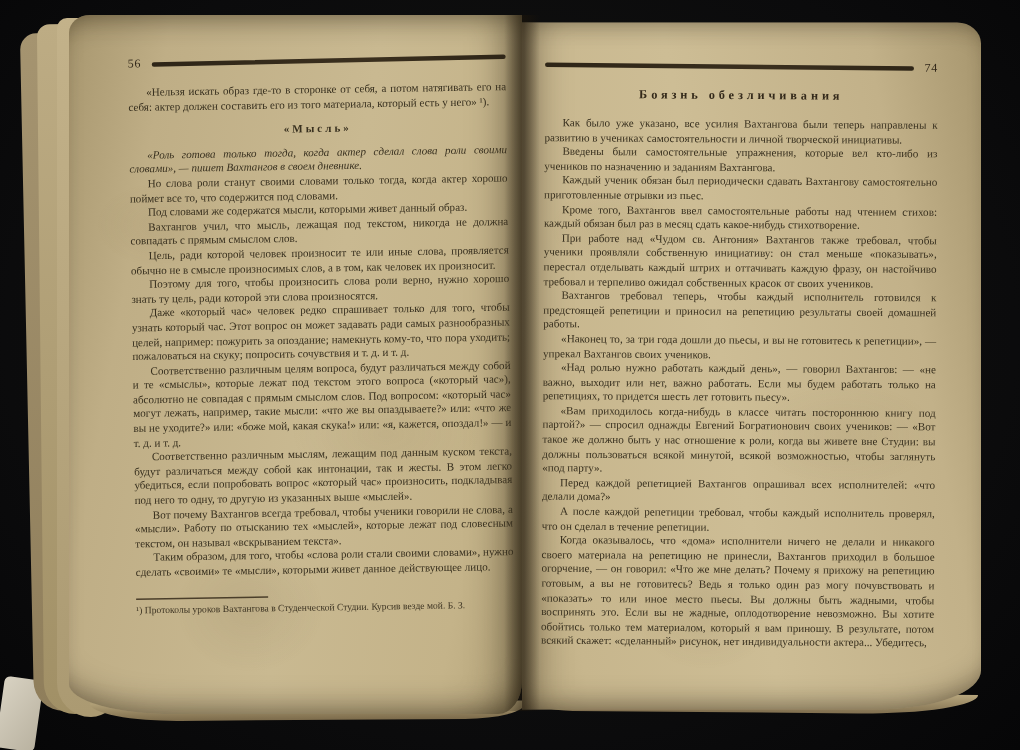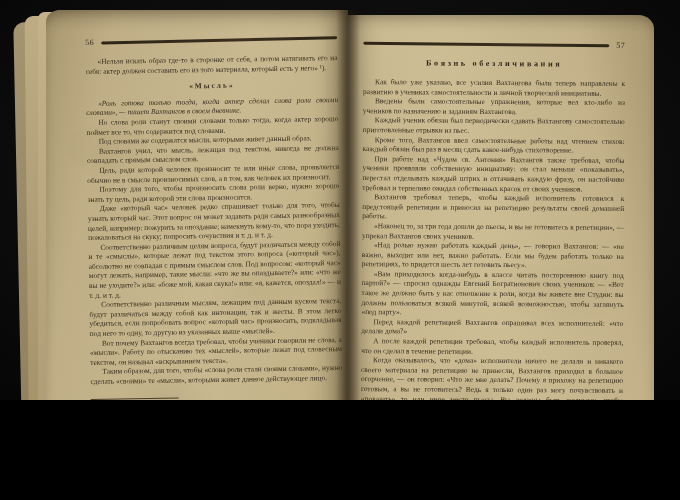--- a/index.html
+++ b/index.html
@@ -1,16 +1,16 @@
 <!DOCTYPE html>
 <html><head>
 <meta charset="utf-8">
 <style>
   html,body{margin:0;padding:0;background:#000;}
-  #stage{position:relative;width:680px;height:400px;overflow:hidden;
+  #stage{position:relative;width:680px;height:500px;overflow:hidden;
          background:radial-gradient(ellipse at 50% 45%, #141412 0%, #0b0b0c 70%, #060607 100%);
          font-family:"Liberation Serif", serif;}
   
   .edge{position:absolute;background:linear-gradient(180deg,#b4a37b,#9d8c66);}
   .edge-1{left:18px;top:22px;width:34px;height:452px;border-radius:14px 0 18px 26px;transform:rotate(-1.2deg);background:linear-gradient(180deg,#a59470,#8f7e5b);}
   .edge-2{left:27px;top:16px;width:36px;height:460px;border-radius:12px 0 22px 30px;transform:rotate(-0.6deg);background:linear-gradient(180deg,#bdac84,#a19066);}
   .edge-3{left:38px;top:12px;width:40px;height:466px;border-radius:10px 0 26px 34px;background:linear-gradient(180deg,#c3b28a,#ab9a72);}
   .edge-bottom-left{position:absolute;left:60px;top:468px;width:290px;height:12px;background:linear-gradient(180deg,#b2a178,#7c6b4b);border-radius:0 0 40px 60px / 0 0 10px 12px;transform:rotate(-0.4deg);}
   .edge-bottom-right{position:absolute;left:352px;top:462px;width:300px;height:13px;background:linear-gradient(180deg,#b7a67d,#806f4f);border-radius:0 0 80px 30px / 0 0 13px 9px;transform:rotate(0.5deg);}
   .table-sliver{position:absolute;left:0px;top:452px;width:26px;height:48px;background:linear-gradient(120deg,#d8d2c2,#b9b2a0);transform:rotate(8deg);border-radius:4px;}
@@ -90,21 +90,21 @@
       </div>
     <div class="footnote-block">
       <div class="footnote-rule"></div>
       <p class="footnote">¹) Протоколы уроков Вахтангова в Студенческой Студии. Курсив везде мой. Б. З.</p>
     </div>
   </div>
 
   <div class="col col-right">
     <div class="pagehead pagehead-right">
       <span class="rule"></span>
-      <span class="pagenum">57</span>
+      <span class="pagenum">74</span>
     </div>
     <div class="chapter-title">Боязнь обезличивания</div>
     <div>
         <p class="para p-normal">Как было уже указано, все усилия Вахтангова были теперь направлены к развитию в учениках самостоятельности и личной творческой инициативы.</p>
         <p class="para p-normal">Введены были самостоятельные упражнения, которые вел кто-либо из учеников по назначению и заданиям Вахтангова.</p>
         <p class="para p-normal">Каждый ученик обязан был периодически сдавать Вахтангову самостоятельно приготовленные отрывки из пьес.</p>
         <p class="para p-normal">Кроме того, Вахтангов ввел самостоятельные работы над чтением стихов: каждый обязан был раз в месяц сдать какое-нибудь стихотворение.</p>
         <p class="para p-normal">При работе над «Чудом св. Антония» Вахтангов также требовал, чтобы ученики проявляли собственную инициативу: он стал меньше «показывать», перестал отделывать каждый штрих и оттачивать каждую фразу, он настойчиво требовал и терпеливо ожидал собственных красок от своих учеников.</p>
         <p class="para p-normal">Вахтангов требовал теперь, чтобы каждый исполнитель готовился к предстоящей репетиции и приносил на репетицию результаты своей домашней работы.</p>
         <p class="para p-normal">«Наконец то, за три года дошли до пьесы, и вы не готовитесь к репетиции», — упрекал Вахтангов своих учеников.</p>

